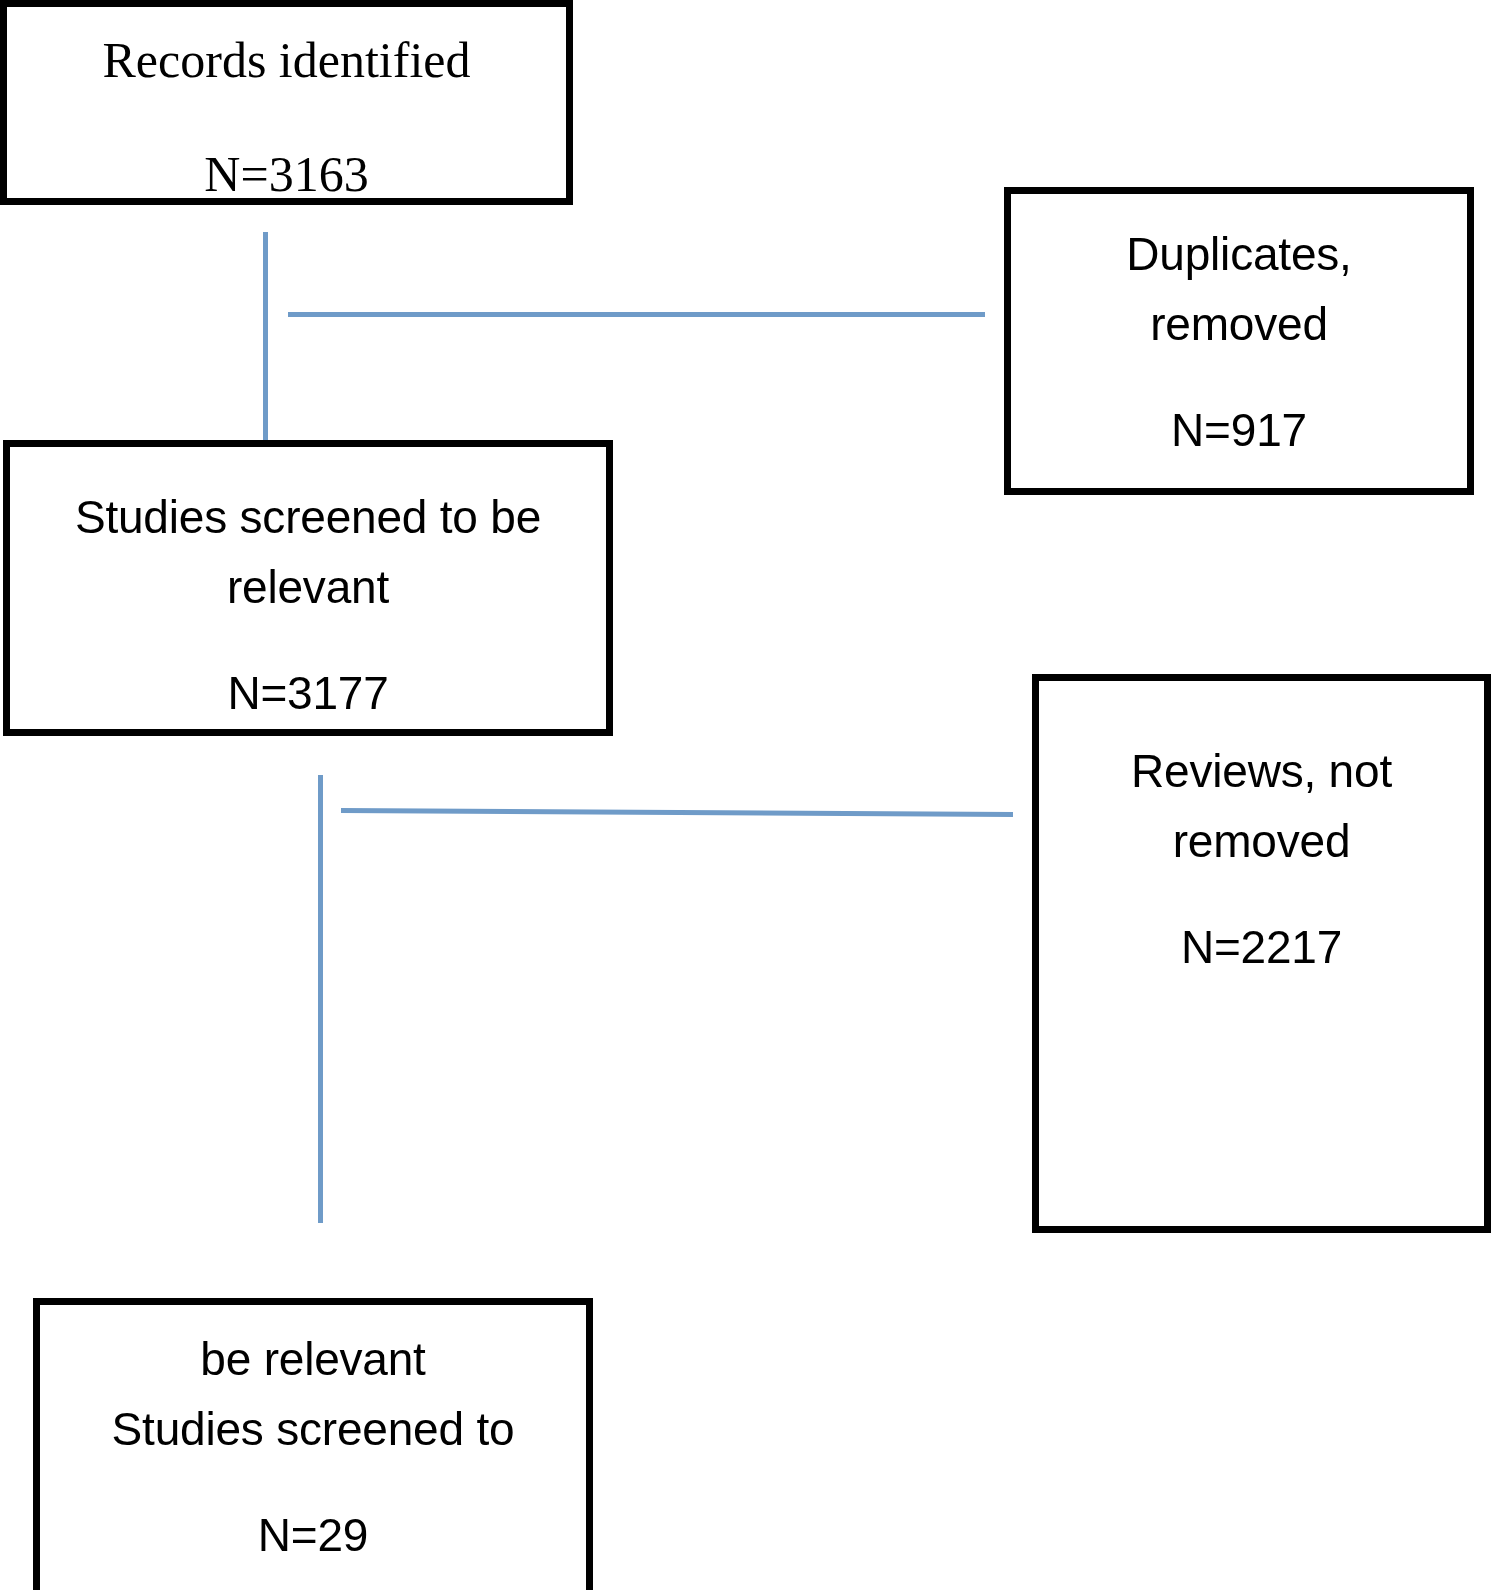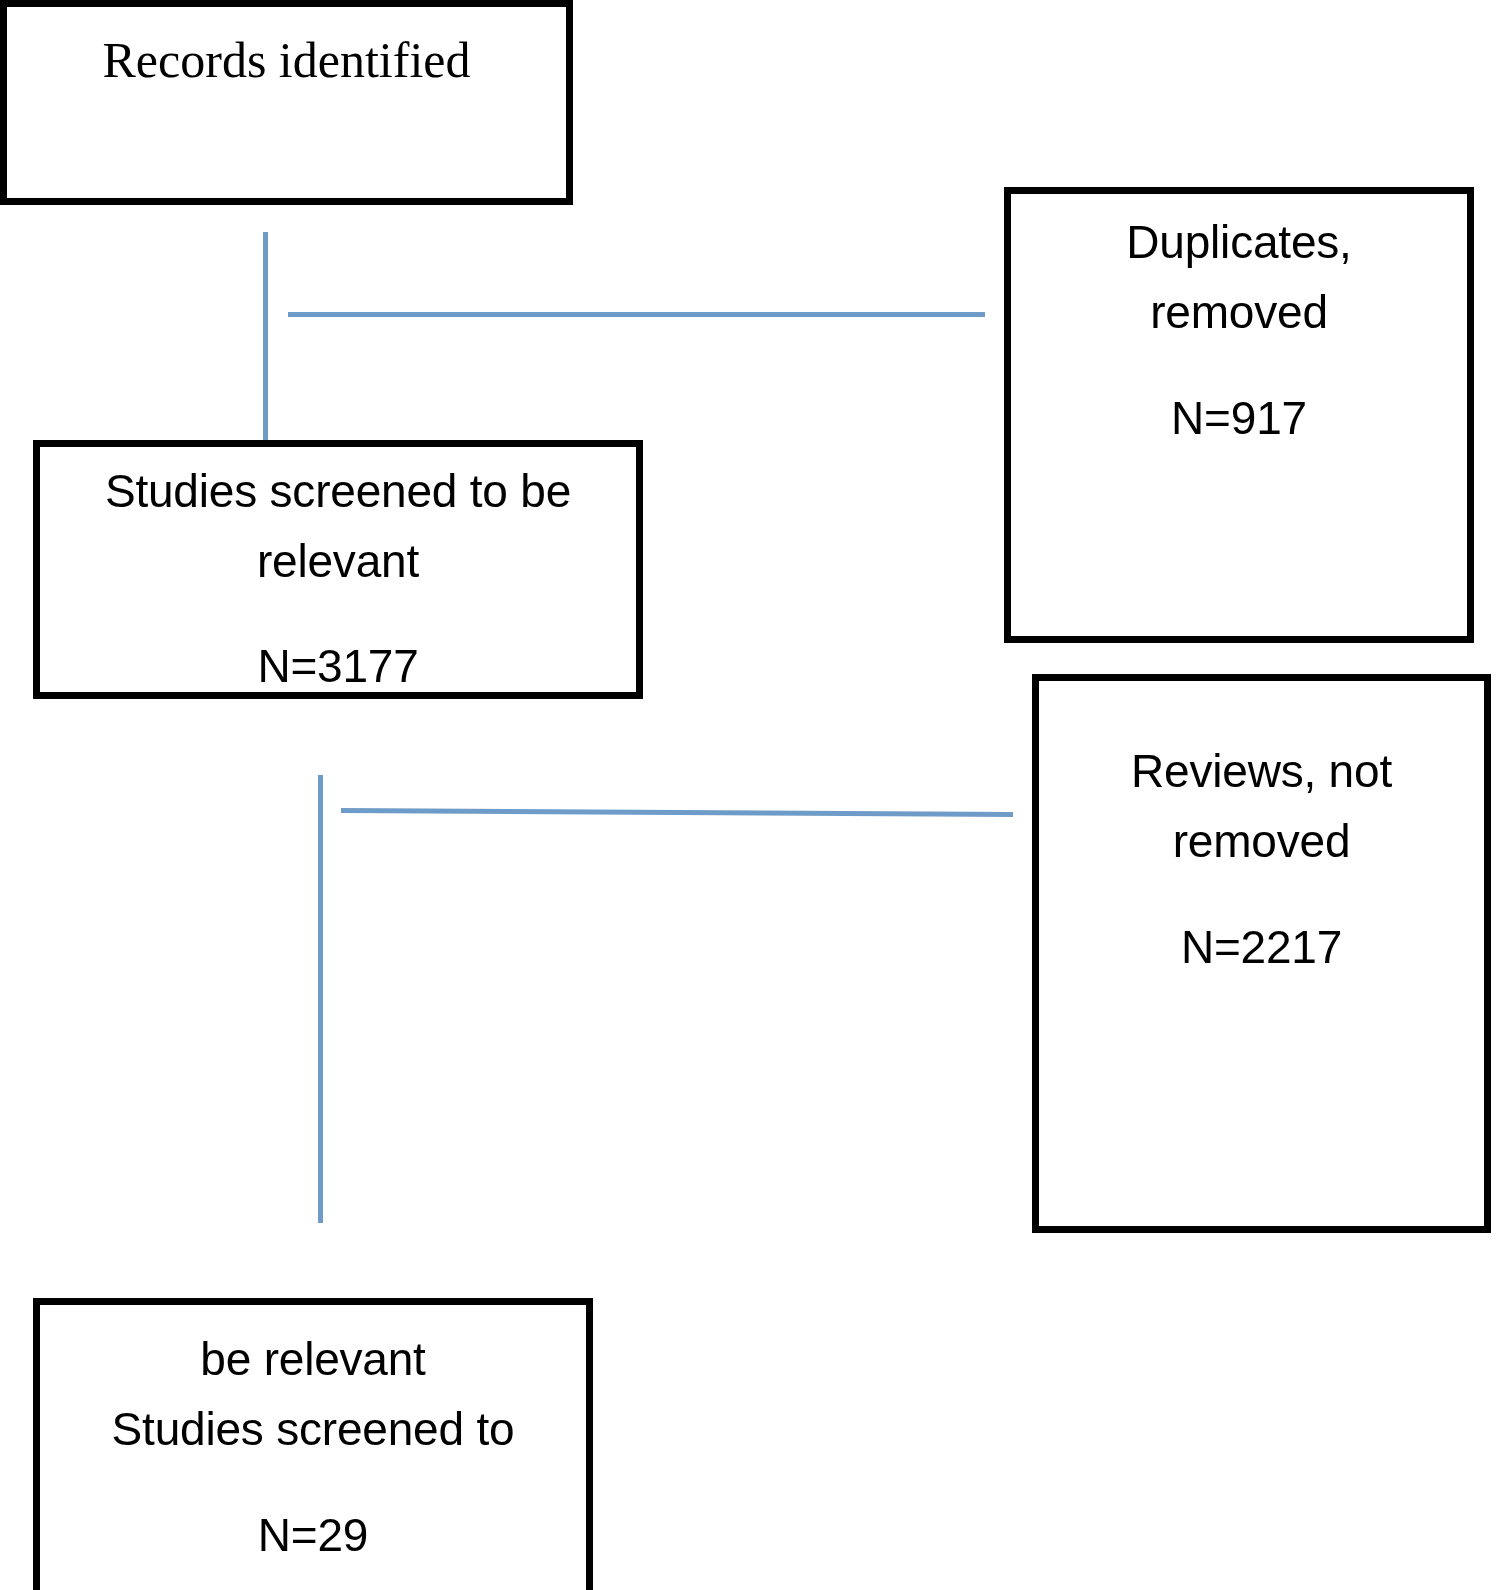--- a/index.html
+++ b/index.html
@@ -51,29 +51,28 @@
 
   .gap-before { margin-top: 0.78em; }
 
   
   #box-records-identified {
     left: 0px;   top: 0px;    width: 573px;  height: 205px;
     justify-content: flex-start;
     padding-top: 16px;
   }
   #box-duplicates-removed {
-    left: 1004px; top: 187px;  width: 470px;  height: 456px;
+    left: 1004px; top: 187px;  width: 470px;  height: 308px;
     justify-content: flex-start;
-    padding-top: 14px;
+    padding-top: 26px;
   }
   #box-studies-screened-1 {
-    left: 3px;   top: 440px;  width: 610px;  height: 259px;
-    justify-content: center;
+    left: 3px;   top: 440px;  width: 610px;  height: 296px;
+    justify-content: flex-end;
     padding-top: 20px;
-    margin-left: 30px;
   }
   #box-reviews-removed {
     left: 1032px; top: 674px;  width: 459px;  height: 559px;
     justify-content: flex-start;
     padding-top: 56px;
   }
   #box-studies-screened-2 {
     left: 33px;  top: 1298px; width: 560px;  height: 300px;
     justify-content: flex-start;
     padding-top: 20px;
@@ -101,20 +100,21 @@
 
 <div id="canvas">
 
   <div class="connector connector-v" id="connector-v-1"></div>
   <div class="connector connector-h" id="connector-h-1"></div>
   <div class="connector connector-v" id="connector-v-2"></div>
   <div class="connector connector-h" id="connector-h-2"></div>
 
   <div class="flow-box serif" id="box-records-identified">
     <span class="box-line">Records identified</span>
+    <span class="box-line gap-before">N=3163</span>
   </div>
 
   <div class="flow-box sans" id="box-duplicates-removed">
     <span class="box-line">Duplicates,</span>
     <span class="box-line">removed</span>
     <span class="box-line gap-before">N=917</span>
   </div>
 
   <div class="flow-box sans" id="box-studies-screened-1">
     <span class="box-line">Studies screened to be</span>

